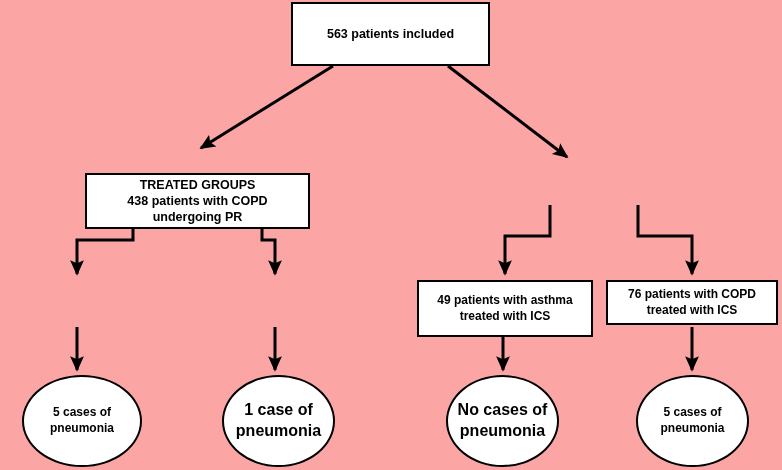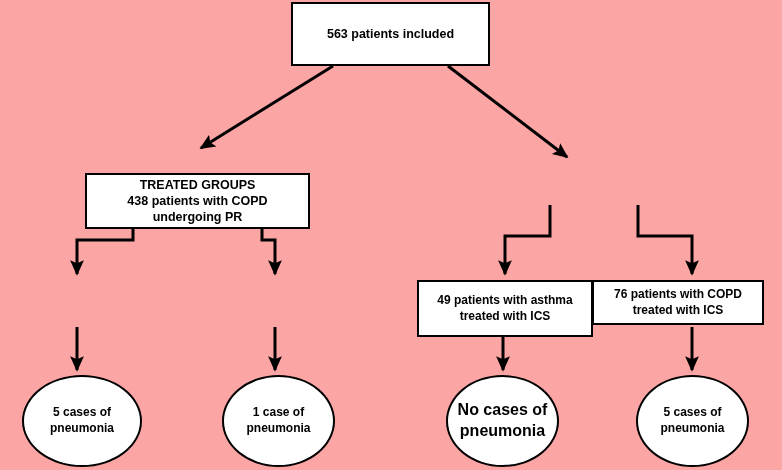--- a/index.html
+++ b/index.html
@@ -50,23 +50,23 @@
     display: block;
     white-space: pre-line;
     padding: 0 4px;
   }
   .n-top       { left: 291px; top: 2px;   width: 199px; height: 64px;  font-size: 12.5px; }
   .n-treated   { left: 85px;  top: 153px; width: 225px; height: 56px;  font-size: 12.5px; margin-top: 20px; }
   .n-control   { left: 490px; top: 162px; width: 200px; height: 42px;  font-size: 12.5px; }
   .n-l3-1      { left: 3px;   top: 280px; width: 146px; height: 45px;  font-size: 12px; }
   .n-l3-2      { left: 185px; top: 280px; width: 178px; height: 45px;  font-size: 12px; }
   .n-l3-3      { left: 417px; top: 280px; width: 176px; height: 57px;  font-size: 12px; }
-  .n-l3-4      { left: 592px; top: 280px; width: 172px; height: 45px;  font-size: 12px; }
+  .n-l3-4      { left: 606px; top: 280px; width: 172px; height: 45px;  font-size: 12px; }
   .n-e1        { left: 22px;  top: 375px; width: 120px; height: 92px;  font-size: 12px; }
-  .n-e2        { left: 222px; top: 375px; width: 113px; height: 92px;  font-size: 12px; }
+  .n-e2        { left: 222px; top: 375px; width: 113px; height: 92px;  font-size: 16px; }
   .n-e3        { left: 446px; top: 375px; width: 113px; height: 92px;  font-size: 16px; }
   .n-e4        { left: 636px; top: 375px; width: 113px; height: 92px;  font-size: 12px; }
 </style>
 </head>
 <body>
 
 <div id="flowchart-canvas">
 
   <svg id="edge-layer" viewBox="0 0 782 470" width="782" height="470" xmlns="http://www.w3.org/2000/svg">
     <defs>

